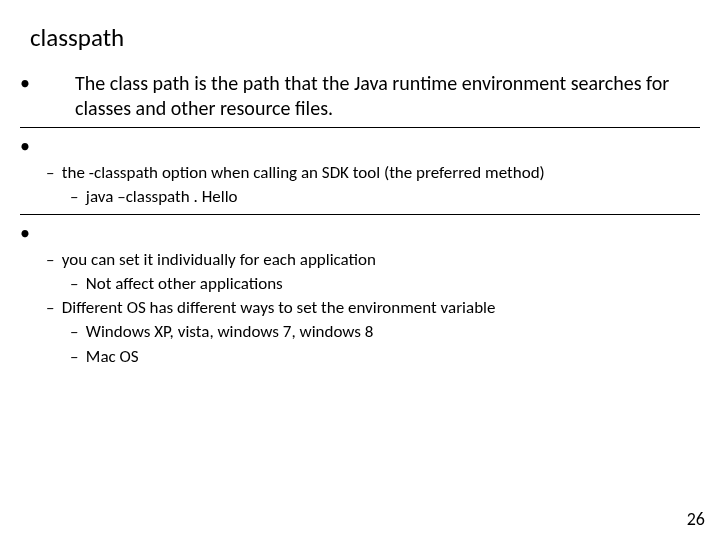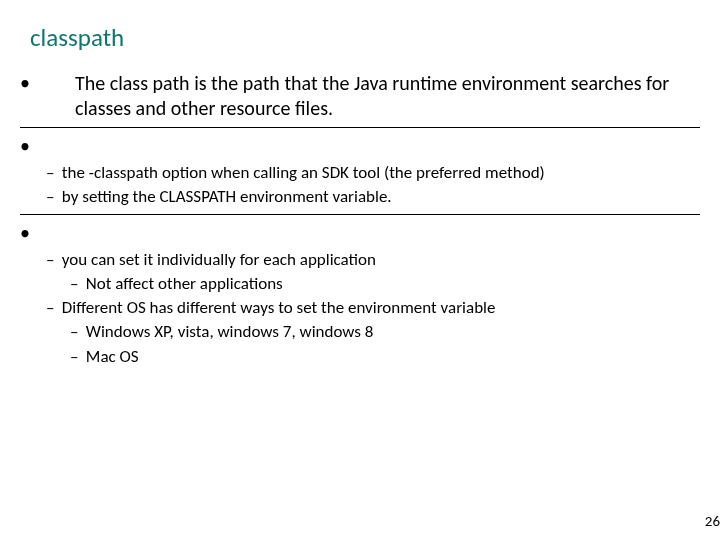--- a/index.html
+++ b/index.html
@@ -14,21 +14,21 @@
     overflow: hidden;
   }
   .slide {
     box-sizing: border-box;
     width: 720px;
     height: 540px;
     padding: 22px 20px 10px 20px;
     position: relative;
   }
   .title {
-    color: #0f766e;
+    color: #000000;
     font-size: 25px;
     font-weight: 400;
     margin: 0 0 18px 10px;
   }
   .l1-row { display: flex; margin: 4px 0 4px 0; }
   .l1-row .bullet { font-size: 20px; width: 18px; flex: 0 0 18px; }
   .l1-row .text { font-size: 20px; line-height: 1.25; margin-left: 37px; }
   .l2 {
     font-size: 17px;
     line-height: 1.3;
@@ -41,23 +41,23 @@
     margin: 2px 0 2px 50px;
     font-weight: 400;
   }
   .sep {
     border: none;
     border-top: 1px solid #000000;
     margin: 6px 0 6px 0;
   }
   .pagenum {
     position: absolute;
-    right: 0;
+    right: 15px;
     bottom: 10px;
-    font-size: 15px;
+    font-size: 18px;
     color: #000000;
   }
   .dash { display:inline-block; width: 12px; }
 </style>
 </head>
 <body>
 
 <div class="slide">
 
   <h1 class="title">classpath</h1>
@@ -66,21 +66,21 @@
     <span class="bullet">•</span>
     <span class="text">The class path is the path that the Java runtime environment searches for classes and other resource files.</span>
   </div>
 
   <hr class="sep">
 
   <div class="l1-row">
     <span class="bullet">•</span>
   </div>
   <div class="l2"><span class="dash">–</span> <span>the -classpath option when calling an SDK tool (the preferred method)</span></div>
-  <div class="l2"><span class="dash">–</span> <span>by setting the CLASSPATH environment variable.</span></div>
+  <div class="l3"><span class="dash">–</span> <span>java –classpath . Hello</span></div>
 
   <hr class="sep">
 
   <div class="l1-row">
     <span class="bullet">•</span>
   </div>
   <div class="l2"><span class="dash">–</span> <span>you can set it individually for each application</span></div>
   <div class="l3"><span class="dash">–</span> <span>Not affect other applications</span></div>
   <div class="l2"><span class="dash">–</span> <span>Different OS has different ways to set the environment variable</span></div>
   <div class="l3"><span class="dash">–</span> <span>Windows  XP, vista, windows 7, windows 8</span></div>

